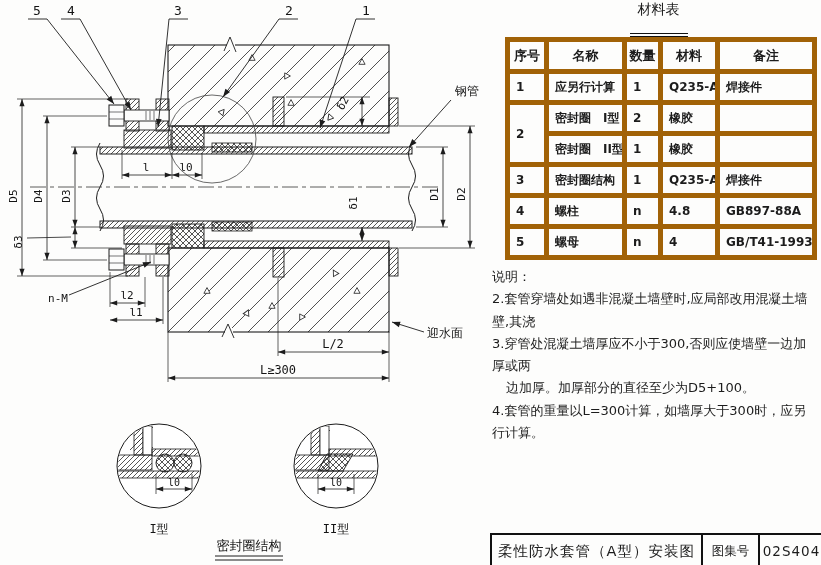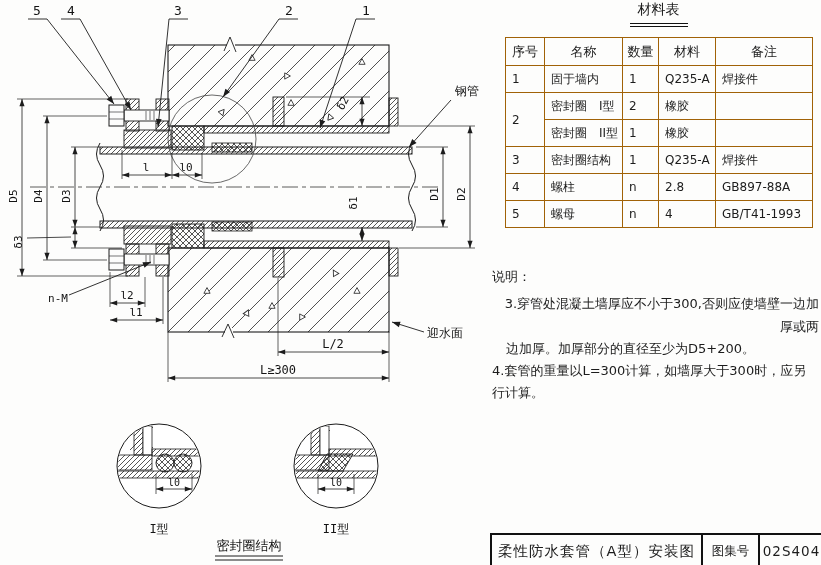--- a/index.html
+++ b/index.html
@@ -2,32 +2,32 @@
 <html><head>
 <meta charset="utf-8">
 <style>
   html,body{margin:0;padding:0;background:#fff;}
   .sheet{position:relative;width:821px;height:565px;background:#fdfdfc;overflow:hidden;
          font-family:"DejaVu Sans",sans-serif;color:#1c1c1c;}
   .main-svg{position:absolute;left:0;top:0;}
   svg text{fill:#141414;font-family:"DejaVu Sans Mono","DejaVu Sans",monospace;}
   
   .mat-title{position:absolute;left:505px;top:1px;width:307px;text-align:center;font-size:14px;}
-  .mat-title span{display:inline-block;border-bottom:4px double #111;padding:0 8px 4px;text-align:center;}
+  .mat-title span{display:inline-block;border-bottom:4px double #111;padding:0 8px 14px;text-align:center;}
   table.mat{position:absolute;left:505px;top:37px;width:307px;border-collapse:collapse;
             table-layout:fixed;font-size:12px;}
-  table.mat th,table.mat td{border:1px solid #a16207;padding:0 0 0 6px;text-align:left;
-            height:26px;overflow:hidden;white-space:nowrap;font-weight:normal;}
+  table.mat th,table.mat td{border:5px solid #a16207;padding:0 0 0 6px;text-align:left;
+            height:26px;overflow:hidden;white-space:nowrap;font-weight:bold;}
   table.mat th{text-align:center;font-size:13px;height:27px;padding:0;}
   td.c{text-align:center;padding:0;}
   
   .notes{position:absolute;left:492px;top:266px;width:327px;font-size:13px;line-height:22.3px;}
   .notes .hd{}
   .notes .cont{padding-left:14px;}
-  .notes .gap{margin-top:5px;text-align:right;}
+  .notes .gap{}
   
   .tblock{position:absolute;left:490px;top:533px;width:331px;height:32px;display:flex;
           border-top:2.5px solid #111;border-left:2px solid #111;}
   .tblock>div{display:flex;align-items:center;justify-content:center;}
   .tb-title{flex:0 0 209px;border-right:2px solid #111;font-size:14.5px;letter-spacing:1px;}
   .tb-lbl{flex:0 0 55px;border-right:2px solid #111;font-size:12.5px;}
   .tb-no{flex:1;font-size:13.5px;letter-spacing:1px;}
 </style>
 </head>
 <body>
@@ -269,21 +269,21 @@
   <tbody>
         <tr>
     <th>序号</th>
     <th>名称</th>
     <th>数量</th>
     <th>材料</th>
     <th>备注</th>
   </tr>
   <tr>
     <td class="c">1</td>
-    <td>固于墙内</td>
+    <td>应另行计算</td>
     <td class="c">1</td>
     <td>Q235-A</td>
     <td>焊接件</td>
   </tr>
   <tr>
     <td class="c" rowspan="2">2</td>
     <td>密封圈　I型</td>
     <td class="c">2</td>
     <td>橡胶</td>
     <td></td>
@@ -298,37 +298,38 @@
     <td class="c">3</td>
     <td>密封圈结构</td>
     <td class="c">1</td>
     <td>Q235-A</td>
     <td>焊接件</td>
   </tr>
   <tr>
     <td class="c">4</td>
     <td>螺柱</td>
     <td class="c">n</td>
-    <td>2.8</td>
+    <td>4.8</td>
     <td>GB897-88A</td>
   </tr>
   <tr>
     <td class="c">5</td>
     <td>螺母</td>
     <td class="c">n</td>
     <td>4</td>
     <td>GB/T41-1993</td>
   </tr>
 </tbody>
     </table>
 
 <div class="notes">
   <div class="hd">说明：</div>
+  <div>2.套管穿墙处如遇非混凝土墙壁时,应局部改用混凝土墙壁,其浇</div>
   <div class="gap">3.穿管处混凝土墙厚应不小于300,否则应使墙壁一边加厚或两</div>
-  <div class="cont">边加厚。加厚部分的直径至少为D5+200。</div>
+  <div class="cont">边加厚。加厚部分的直径至少为D5+100。</div>
   <div>4.套管的重量以L=300计算，如墙厚大于300时，应另行计算。</div>
 </div>
 
 <div class="tblock">
   <div class="tb-title">柔性防水套管（A型）安装图</div>
   <div class="tb-lbl">图集号</div>
   <div class="tb-no">02S404</div>
 </div>
 
 </div>

